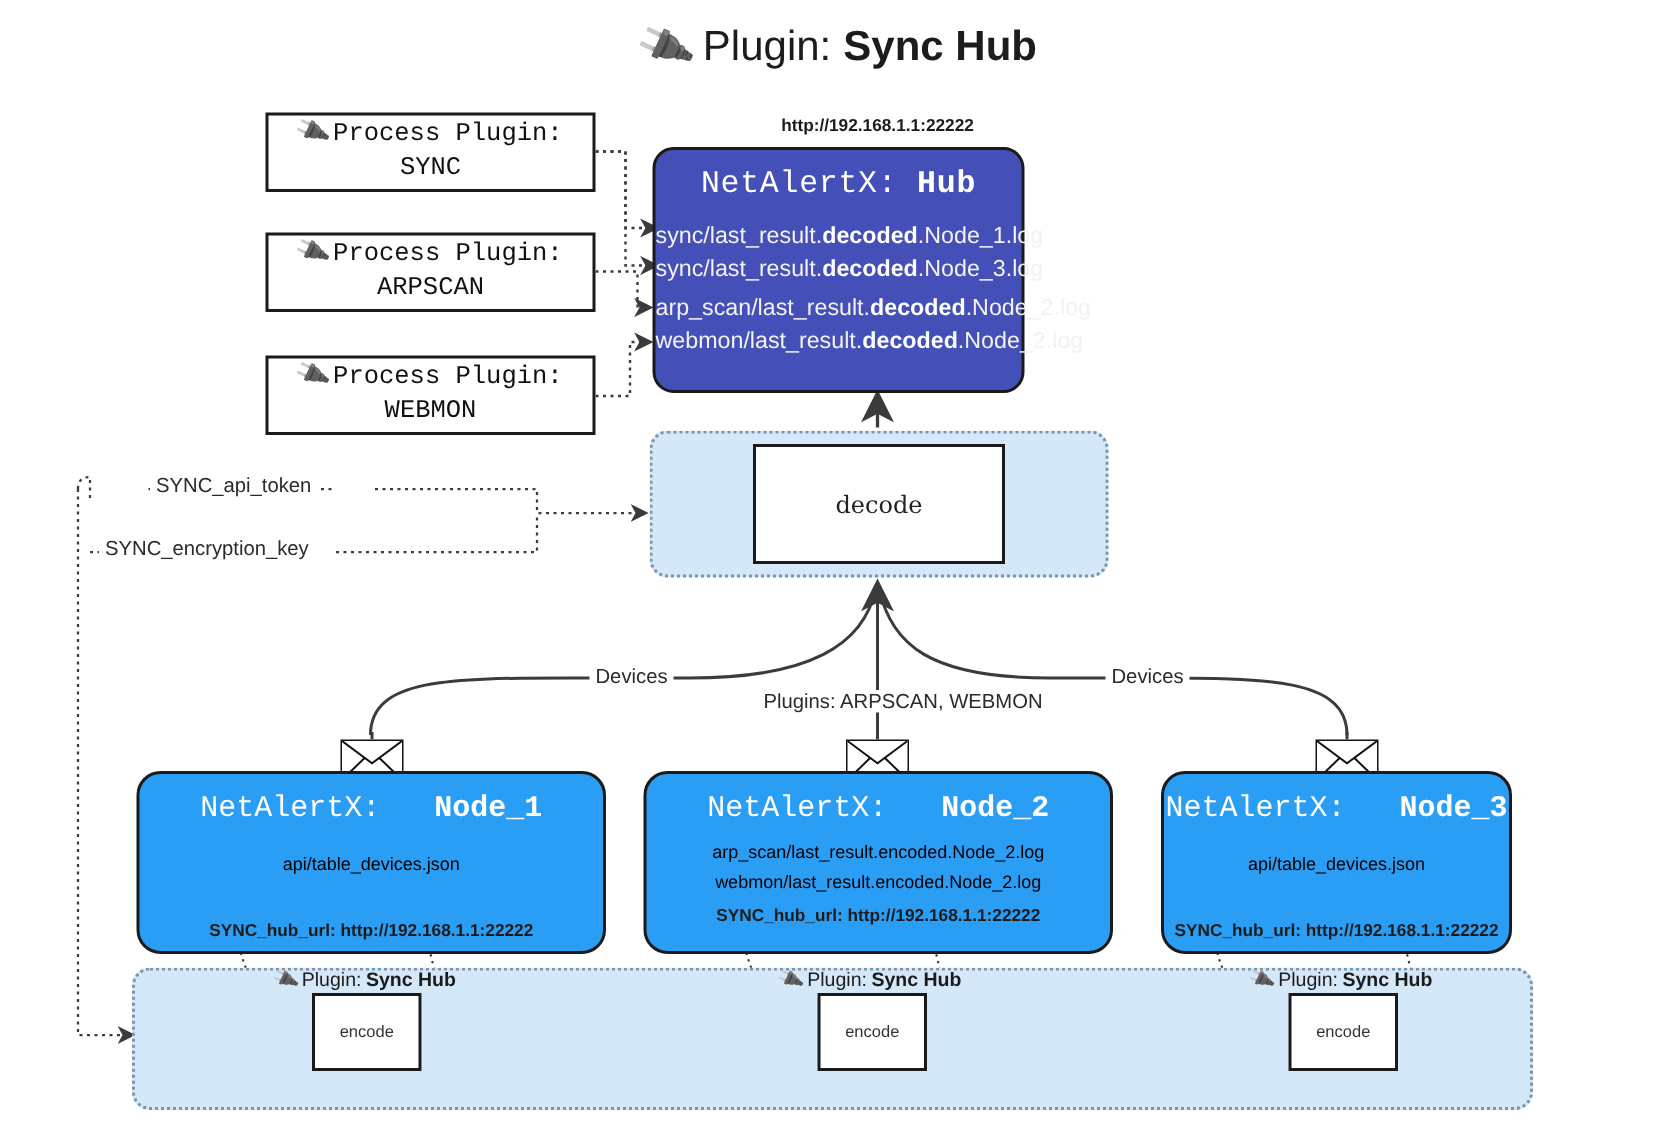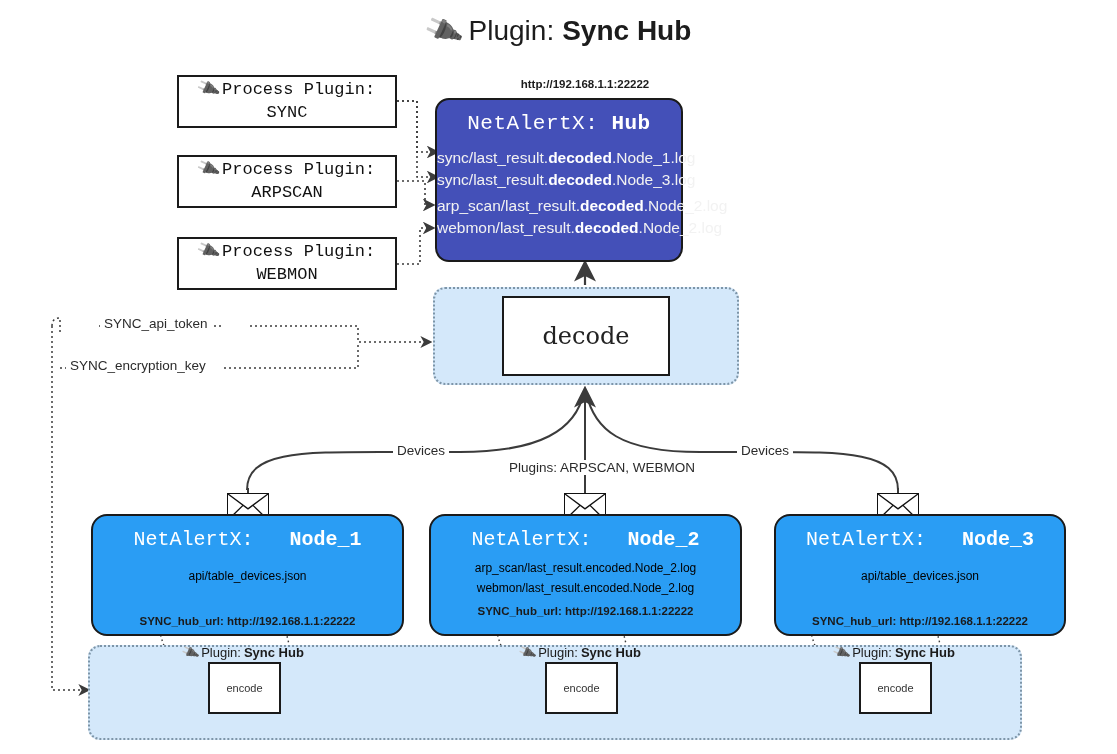--- a/index.html
+++ b/index.html
@@ -32,21 +32,21 @@
   #hub-title b{font-weight:bold;}
   .hublog{font-size:15.5px;color:#f2f2f2;white-space:nowrap;text-align:center;}
   .hublog b{font-weight:bold;color:#ffffff;text-align:right;}
   #hub-url{font-size:11.5px;font-weight:bold;color:#1c1c1c;text-align:center;}
 
   
   .band{background:#d4e8fa;border:2px dotted #7d95a8;border-radius:12px;}
   .whitebox{background:#ffffff;border:2px solid #1a1a1a;display:flex;
             align-items:center;justify-content:center;
             font-family:"DejaVu Serif","Liberation Serif",serif;color:#222;}
-  #decode-box{font-size:24px;}
+  #decode-box{font-size:16px;}
   .encode-box{font-size:11px;font-family:"Liberation Sans",sans-serif;color:#333;}
 
   
   .node{background:#2a9df4;border:2px solid #1a1a1a;border-radius:16px;color:#fff;}
   .node-title{font-family:"Liberation Mono","DejaVu Sans Mono",monospace;
               font-size:20px;text-align:center;margin-top:12px;}
   .node-title b{font-weight:bold;padding-left:24px;}
   .node-line{font-size:12px;color:#000000;text-align:center;white-space:nowrap;}
   .node-foot{font-size:11.5px;font-weight:bold;color:#1b1b1b;text-align:center;white-space:nowrap;}
 
@@ -212,21 +212,21 @@
   <div class="abs node" style="left:429px;top:514px;width:313px;height:122px;">
     <div class="node-title">
       <span>NetAlertX:</span>
       <b>Node_2</b>
     </div>
     <div class="node-line" style="margin-top:10px;">arp_scan/last_result.encoded.Node_2.log</div>
     <div class="node-line" style="margin-top:6px;">webmon/last_result.encoded.Node_2.log</div>
     <div class="node-foot" style="margin-top:10px;">SYNC_hub_url: http://192.168.1.1:22222</div>
   </div>
 
-  <div class="abs node" style="left:774px;top:514px;width:292px;height:122px;">
+  <div class="abs node" style="left:774px;top:514px;width:234px;height:122px;">
     <div class="node-title">
       <span>NetAlertX:</span>
       <b>Node_3</b>
     </div>
     <div class="node-line" style="margin-top:18px;">api/table_devices.json</div>
     <div class="node-foot" style="margin-top:32px;">SYNC_hub_url: http://192.168.1.1:22222</div>
   </div>
 
   <div class="abs band" style="left:88px;top:645px;width:934px;height:95px;"></div>
 

